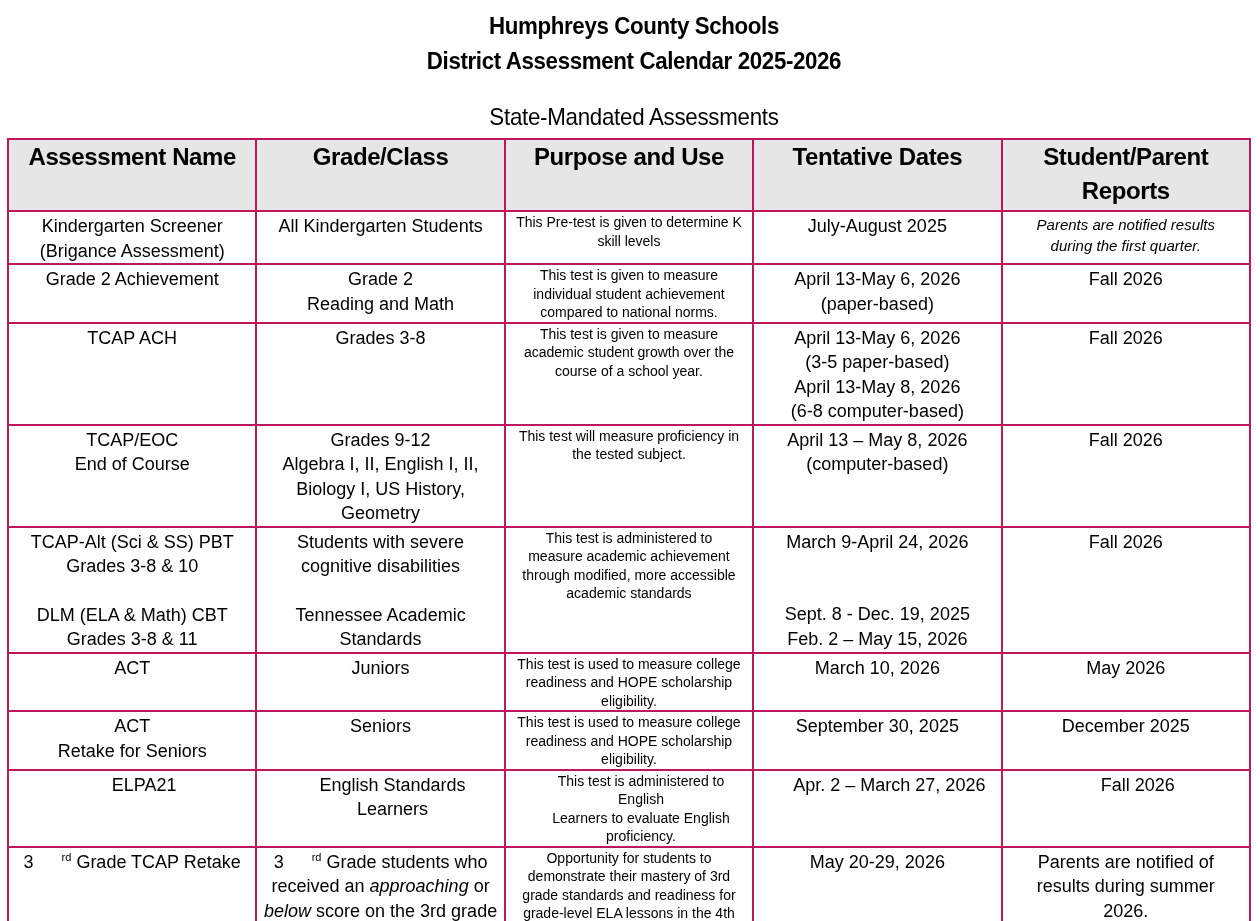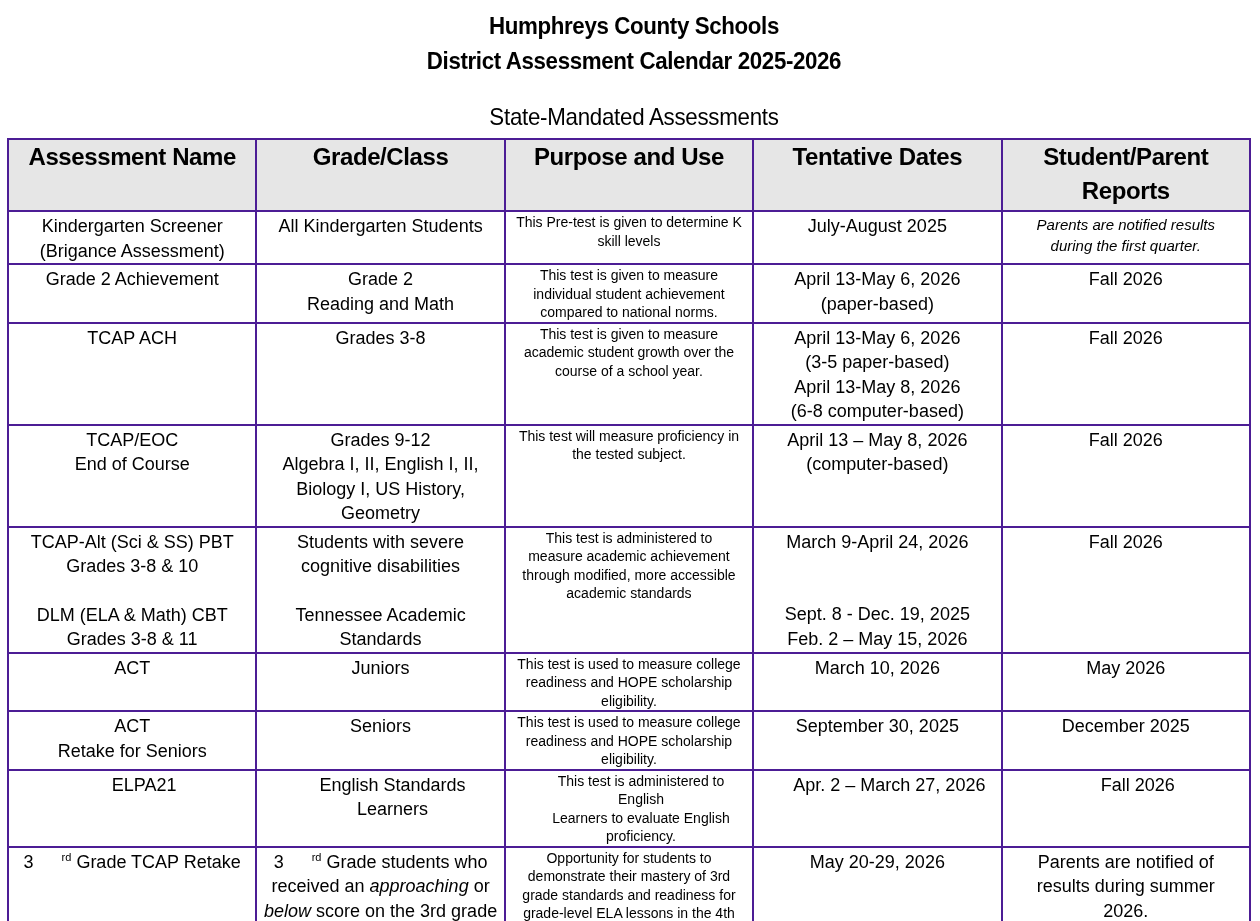--- a/index.html
+++ b/index.html
@@ -19,21 +19,21 @@
       position: absolute; left: 0; width: 1268px; text-align: center; top: 103px;
       font-size: 24px; letter-spacing: -0.3px; transform: scaleX(0.93);
     }
     table {
       position: absolute; left: 7px; top: 138px;
       border-collapse: collapse; table-layout: fixed;
       width: 1244px;
     }
     col.c1, col.c2, col.c3, col.c4, col.c5 { width: 248px; }
     th, td {
-      border: 2px solid #4c1d95; text-align: center; vertical-align: top;
+      border: 2px solid #be185d; text-align: center; vertical-align: top;
       padding: 0 4px; overflow: hidden;
     }
     th {
       background: #e6e6e6; font-size: 24px; font-weight: bold; line-height: 34px;
       height: 70px; letter-spacing: -0.4px;
     }
     td { font-size: 18px; line-height: 24.5px; padding-top: 2px; }
     td.small { font-size: 14px; line-height: 18.5px; padding-top: 1px; }
     td.med { font-size: 15px; line-height: 21px; font-style: italic; }
     .line { display: block; }

